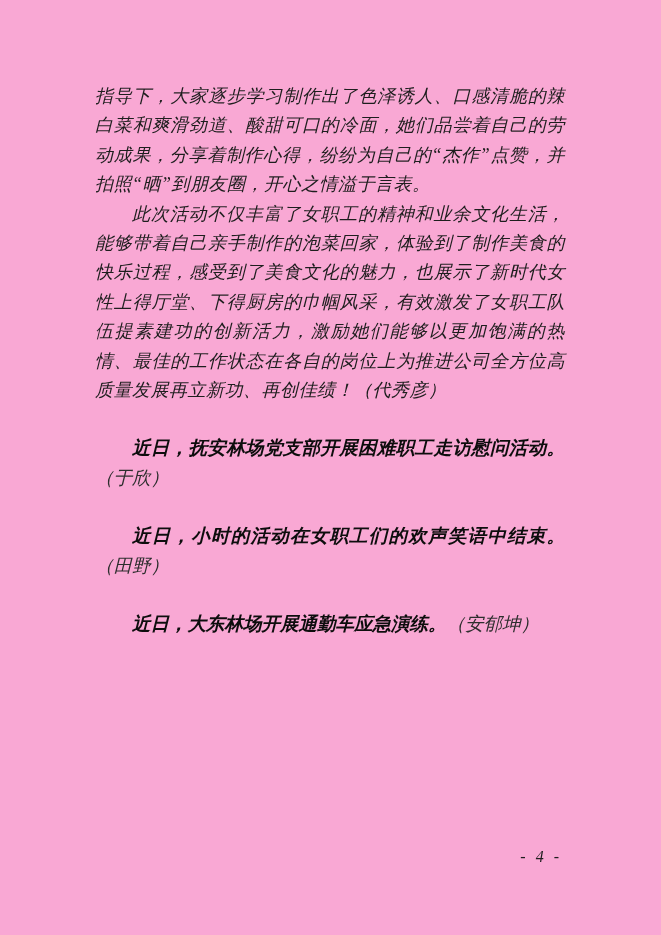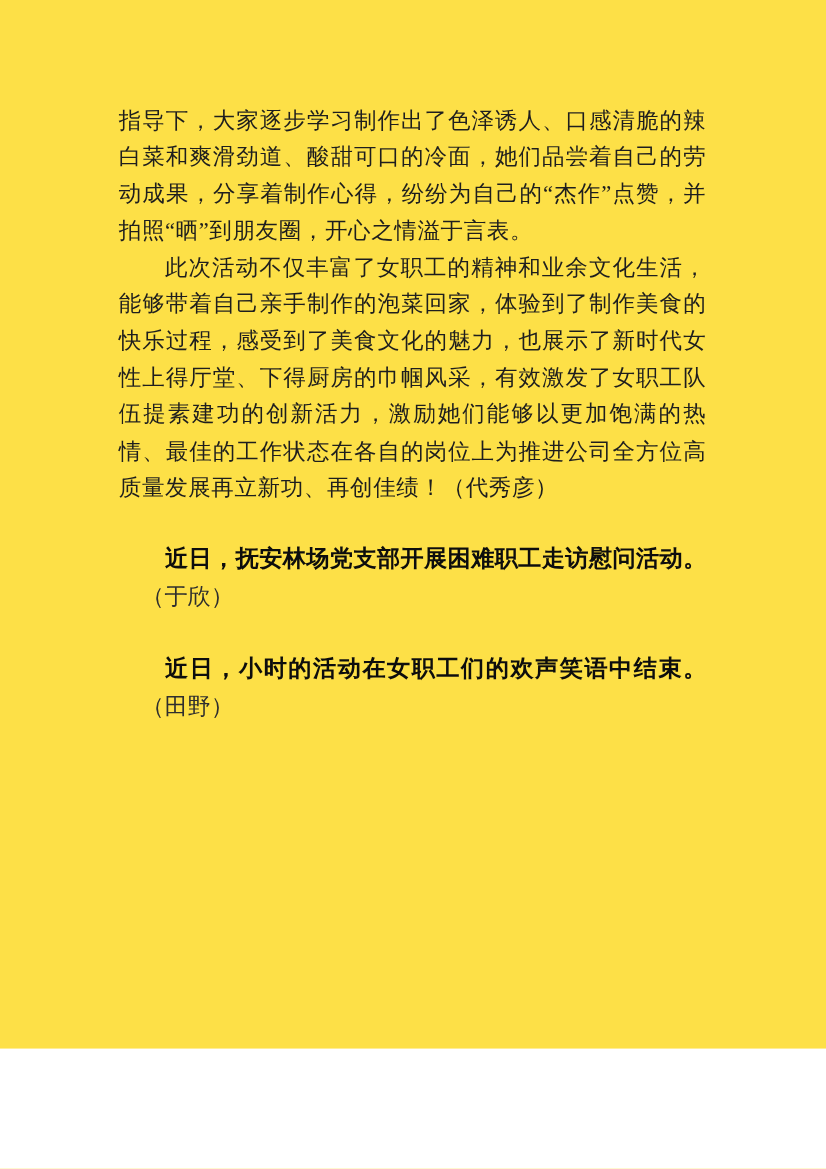--- a/index.html
+++ b/index.html
@@ -3,24 +3,25 @@
 <meta charset="utf-8">
 <style>
   html, body {
     margin: 0;
     padding: 0;
     background: #ffffff;
   }
   .page {
     position: relative;
     width: 661px;
-    height: 839px;
-    background: #fde047;
+    height: 935px;
+    background: #f9a8d4;
     overflow: hidden;
     font-family: "Liberation Serif", "DejaVu Serif", serif;
+    font-style: italic;
   }
   .content {
     position: absolute;
     left: 95px;
     top: 82px;
     width: 470px;
   }
   .para {
     margin: 0;
     font-size: 18px;
@@ -42,21 +43,20 @@
     text-indent: 37px;
     color: #141414;
   }
   .brief .headline {
     font-weight: bold;
     color: #0d0d0d;
   }
   .brief .byline {
     font-weight: normal;
     color: #2e2e2e;
-    margin-left: 18px;
   }
   .page-number {
     position: absolute;
     top: 848px;
     right: 99px;
     font-size: 16px;
     letter-spacing: 3px;
     color: #1e1e1e;
     font-family: "Liberation Serif", "DejaVu Serif", serif;
   }
@@ -69,17 +69,18 @@
 
     <p class="para">指导下，大家逐步学习制作出了色泽诱人、口感清脆的辣白菜和爽滑劲道、酸甜可口的冷面，她们品尝着自己的劳动成果，分享着制作心得，纷纷为自己的“杰作”点赞，并拍照“晒”到朋友圈，开心之情溢于言表。</p>
 
 
     <p class="para indent">此次活动不仅丰富了女职工的精神和业余文化生活，能够带着自己亲手制作的泡菜回家，体验到了制作美食的快乐过程，感受到了美食文化的魅力，也展示了新时代女性上得厅堂、下得厨房的巾帼风采，有效激发了女职工队伍提素建功的创新活力，激励她们能够以更加饱满的热情、最佳的工作状态在各自的岗位上为推进公司全方位高质量发展再立新功、再创佳绩！（代秀彦）</p>
 
     <p class="brief"><span class="headline">近日，抚安林场党支部开展困难职工走访慰问活动。</span><span class="byline">（于欣）</span></p>
 
     <p class="brief"><span class="headline">近日，小时的活动在女职工们的欢声笑语中结束。</span><span class="byline">（田野）</span></p>
 
+    <p class="brief"><span class="headline">近日，大东林场开展通勤车应急演练。</span><span class="byline">（安郁坤）</span></p>
 
   </div>
 
   <div class="page-number">- 4 -</div>
 </div>
 
 </body></html>

